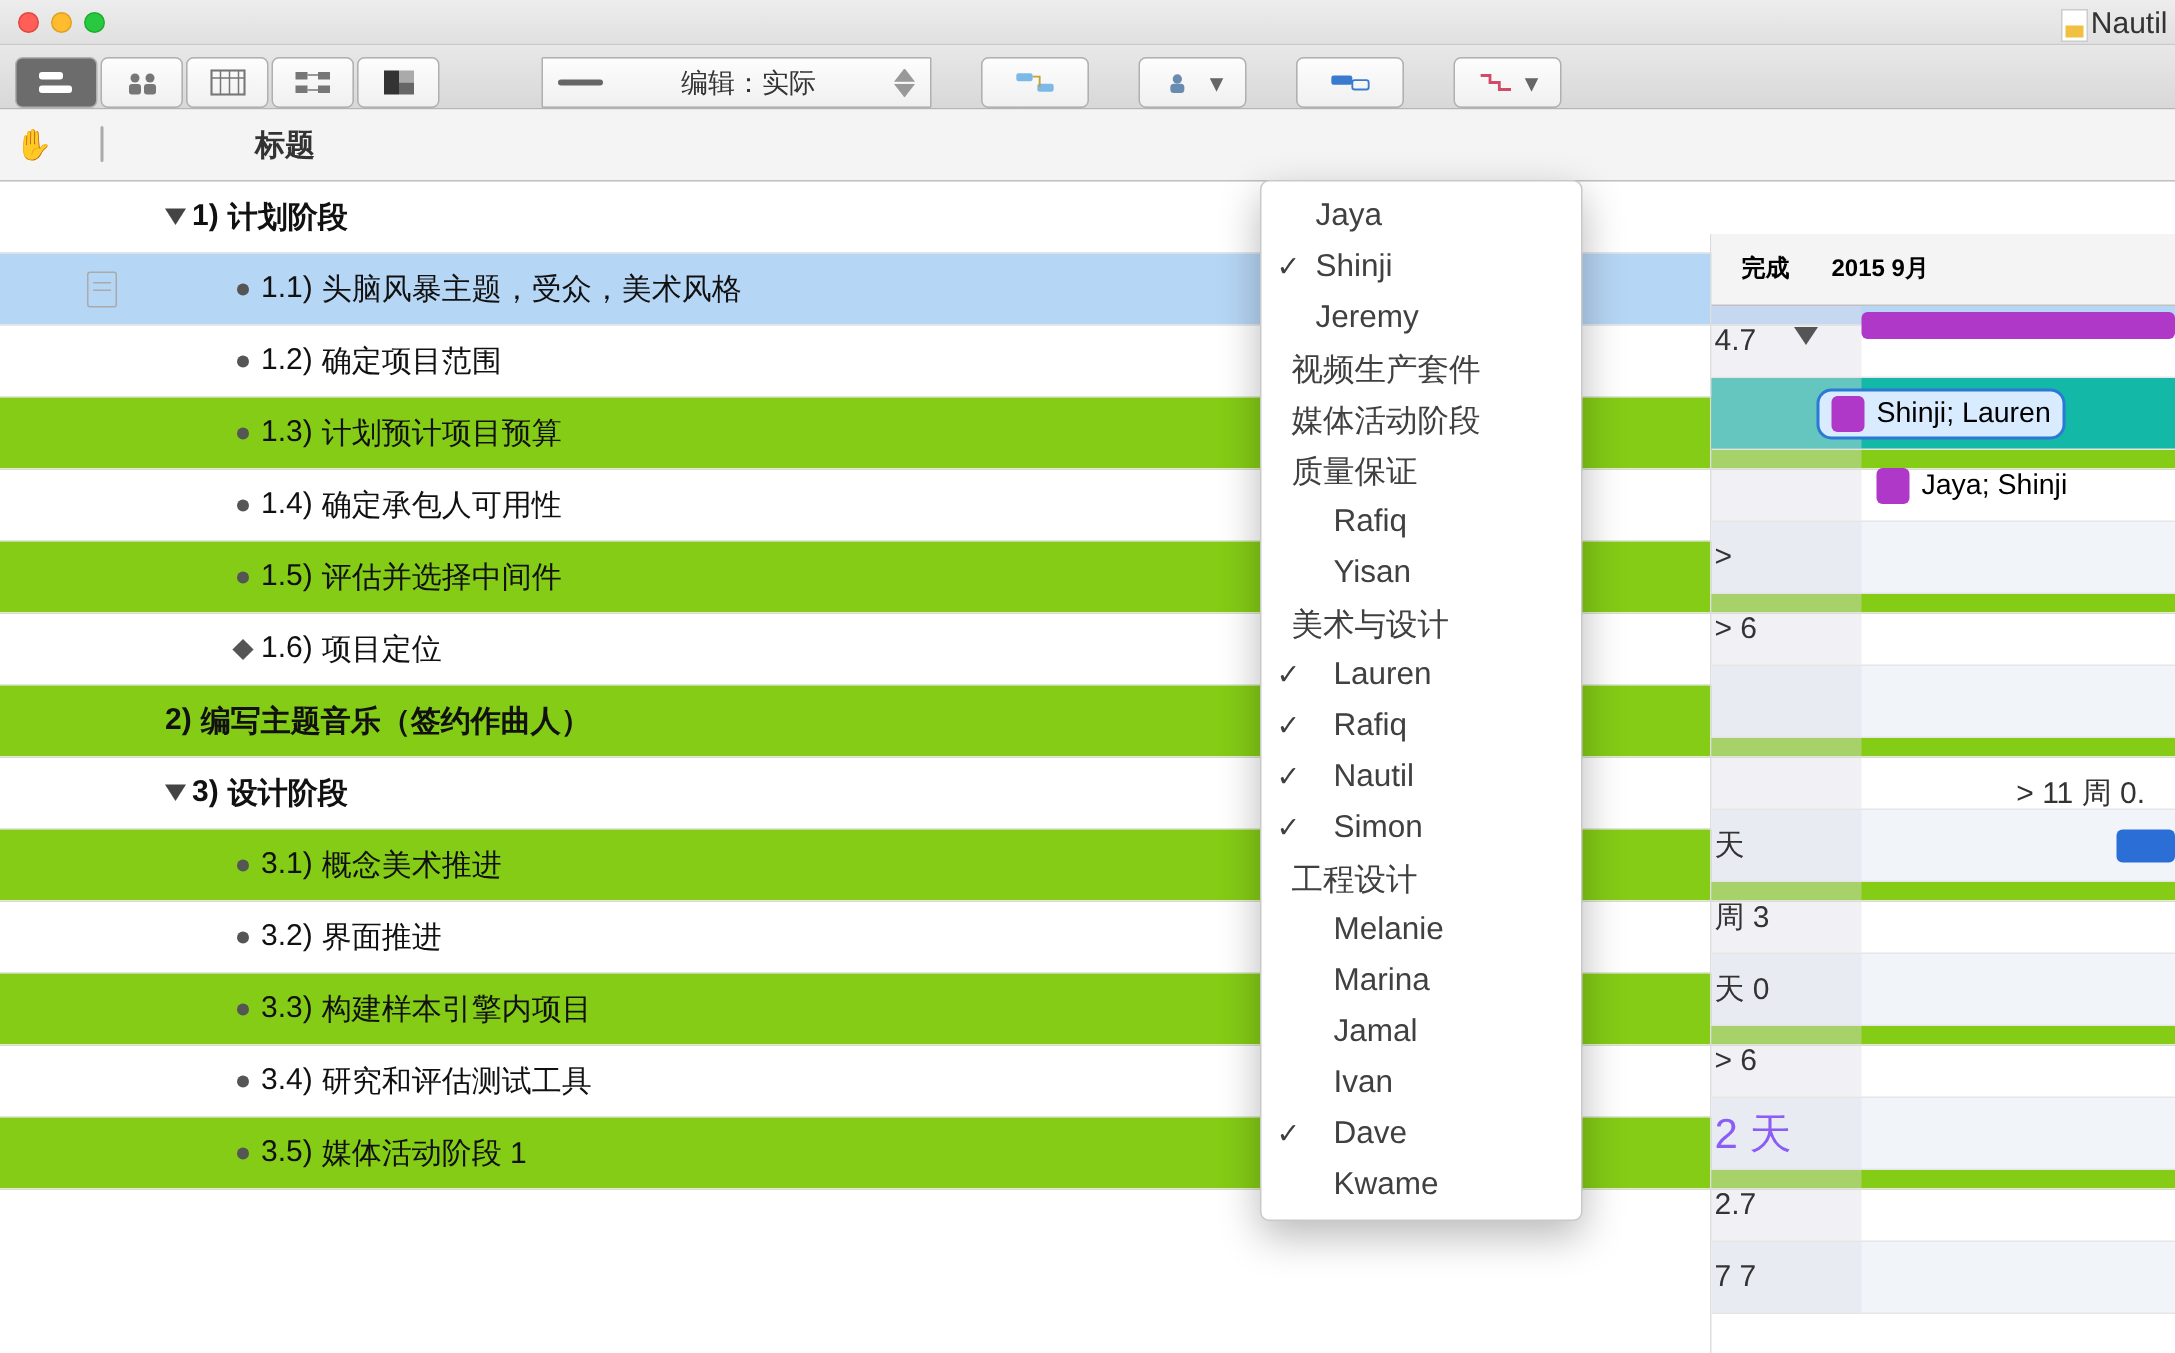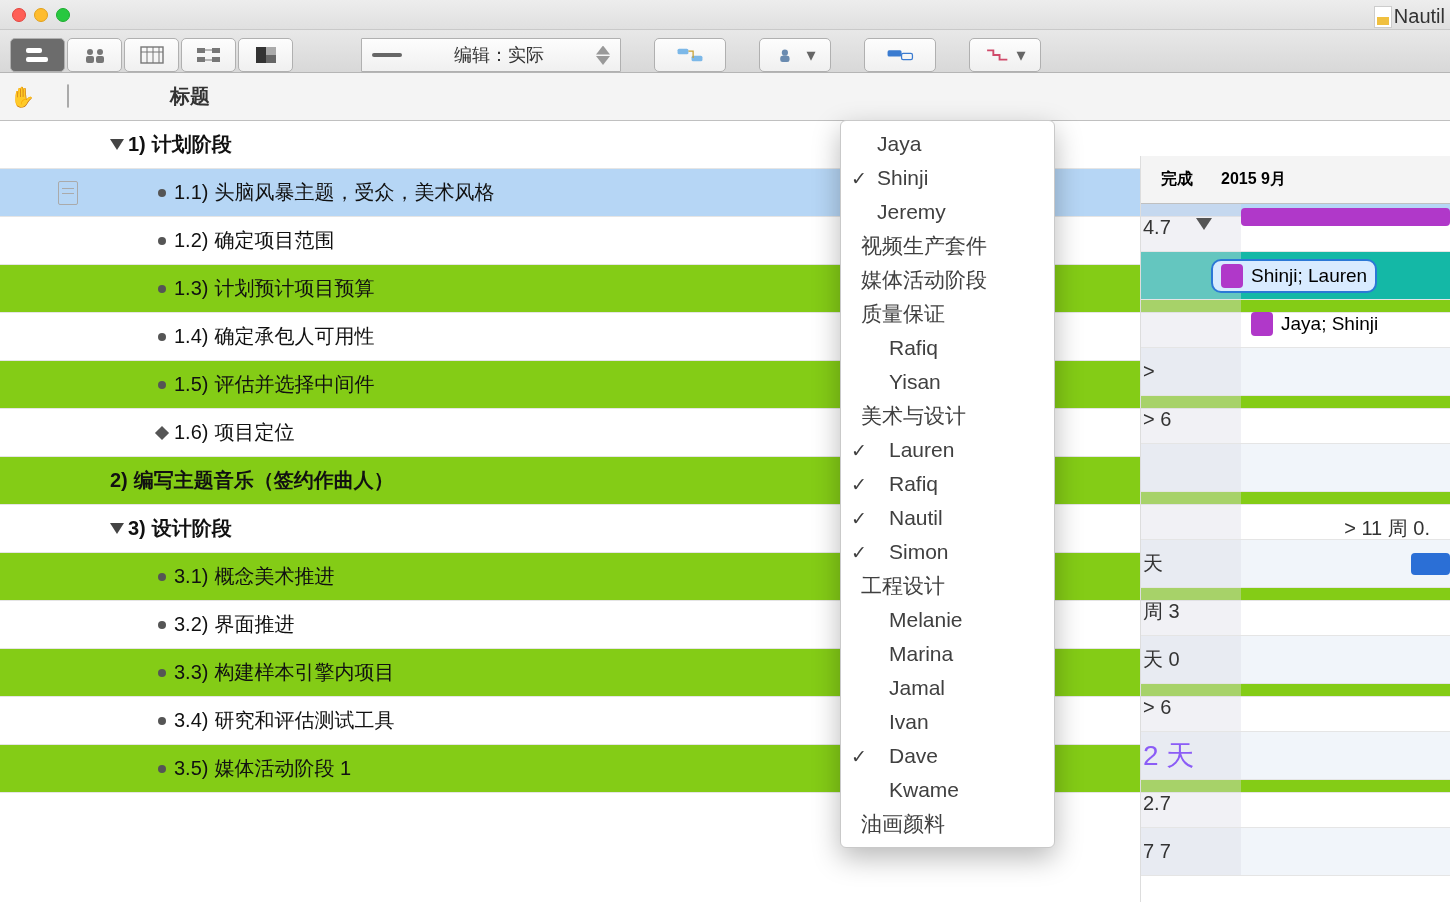--- a/index.html
+++ b/index.html
@@ -473,16 +473,13 @@
     <div class="menu-item sub">
       <span>Ivan</span>
     </div>
     <div class="menu-item sub">
       <span class="chk">✓</span>
       <span>Dave</span>
     </div>
     <div class="menu-item sub">
       <span>Kwame</span>
     </div>
-    <div class="menu-item group">
-      <span>油画颜料</span>
-    </div>
   </div>
 
 </body></html>

